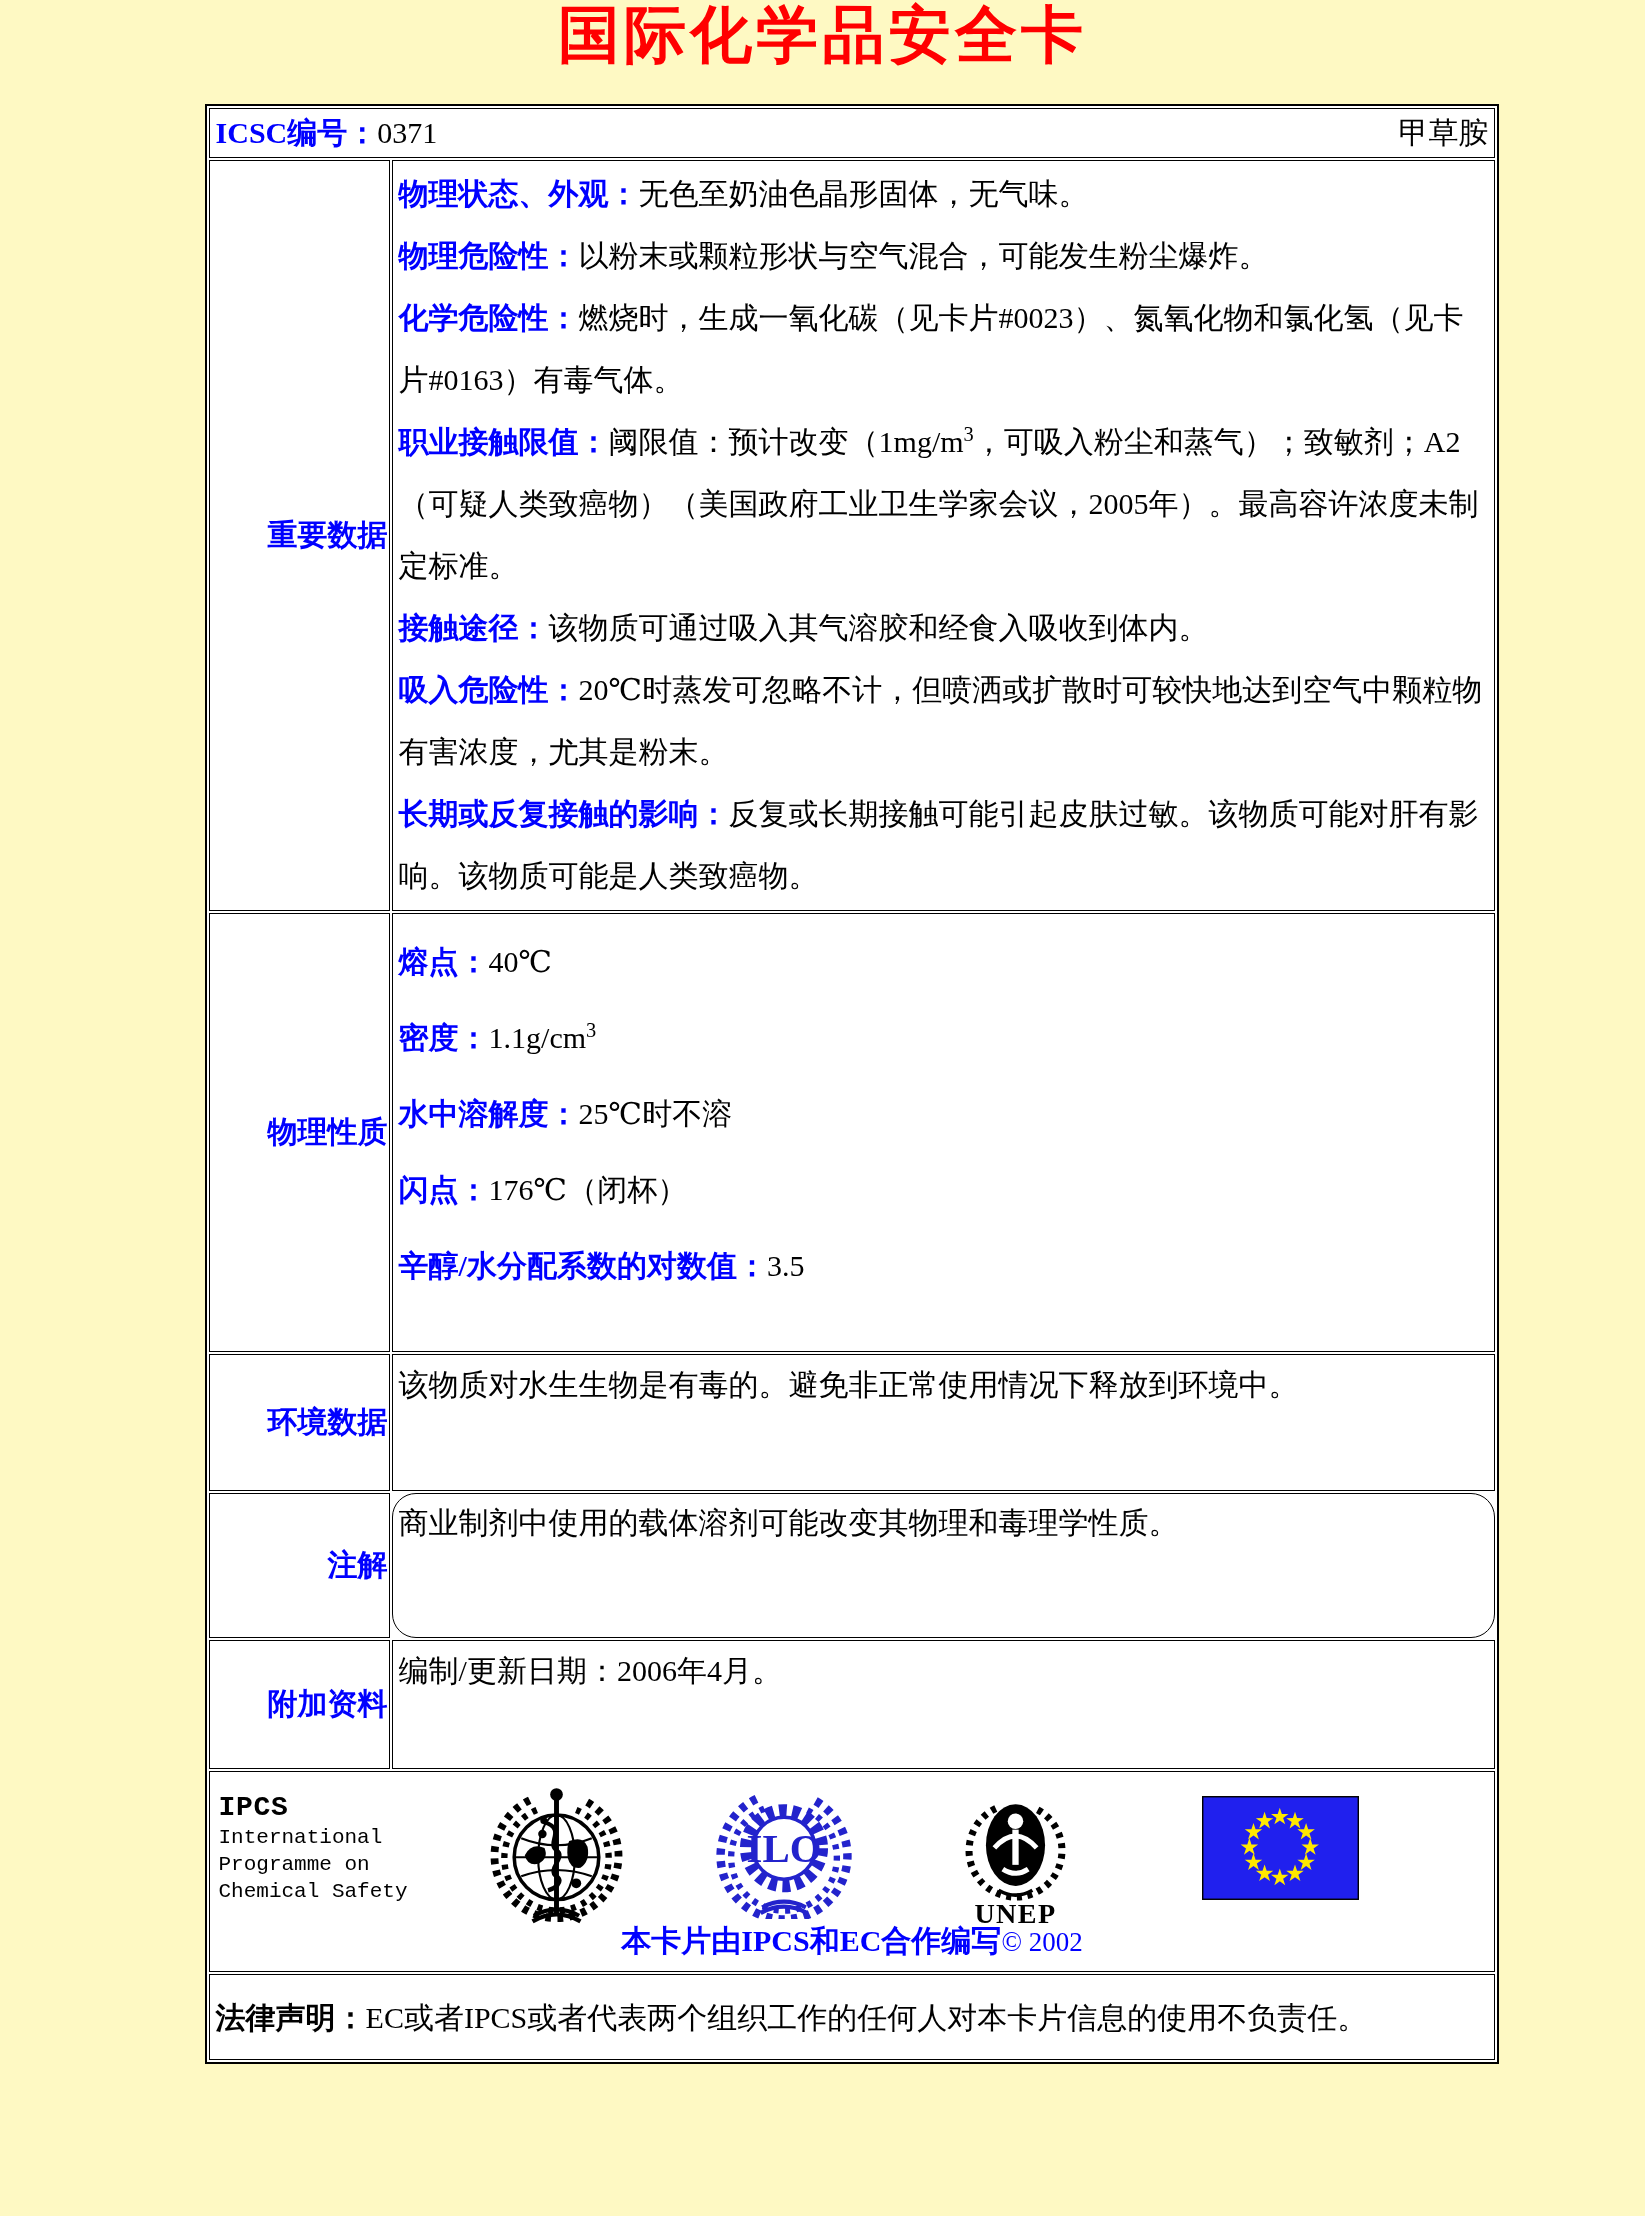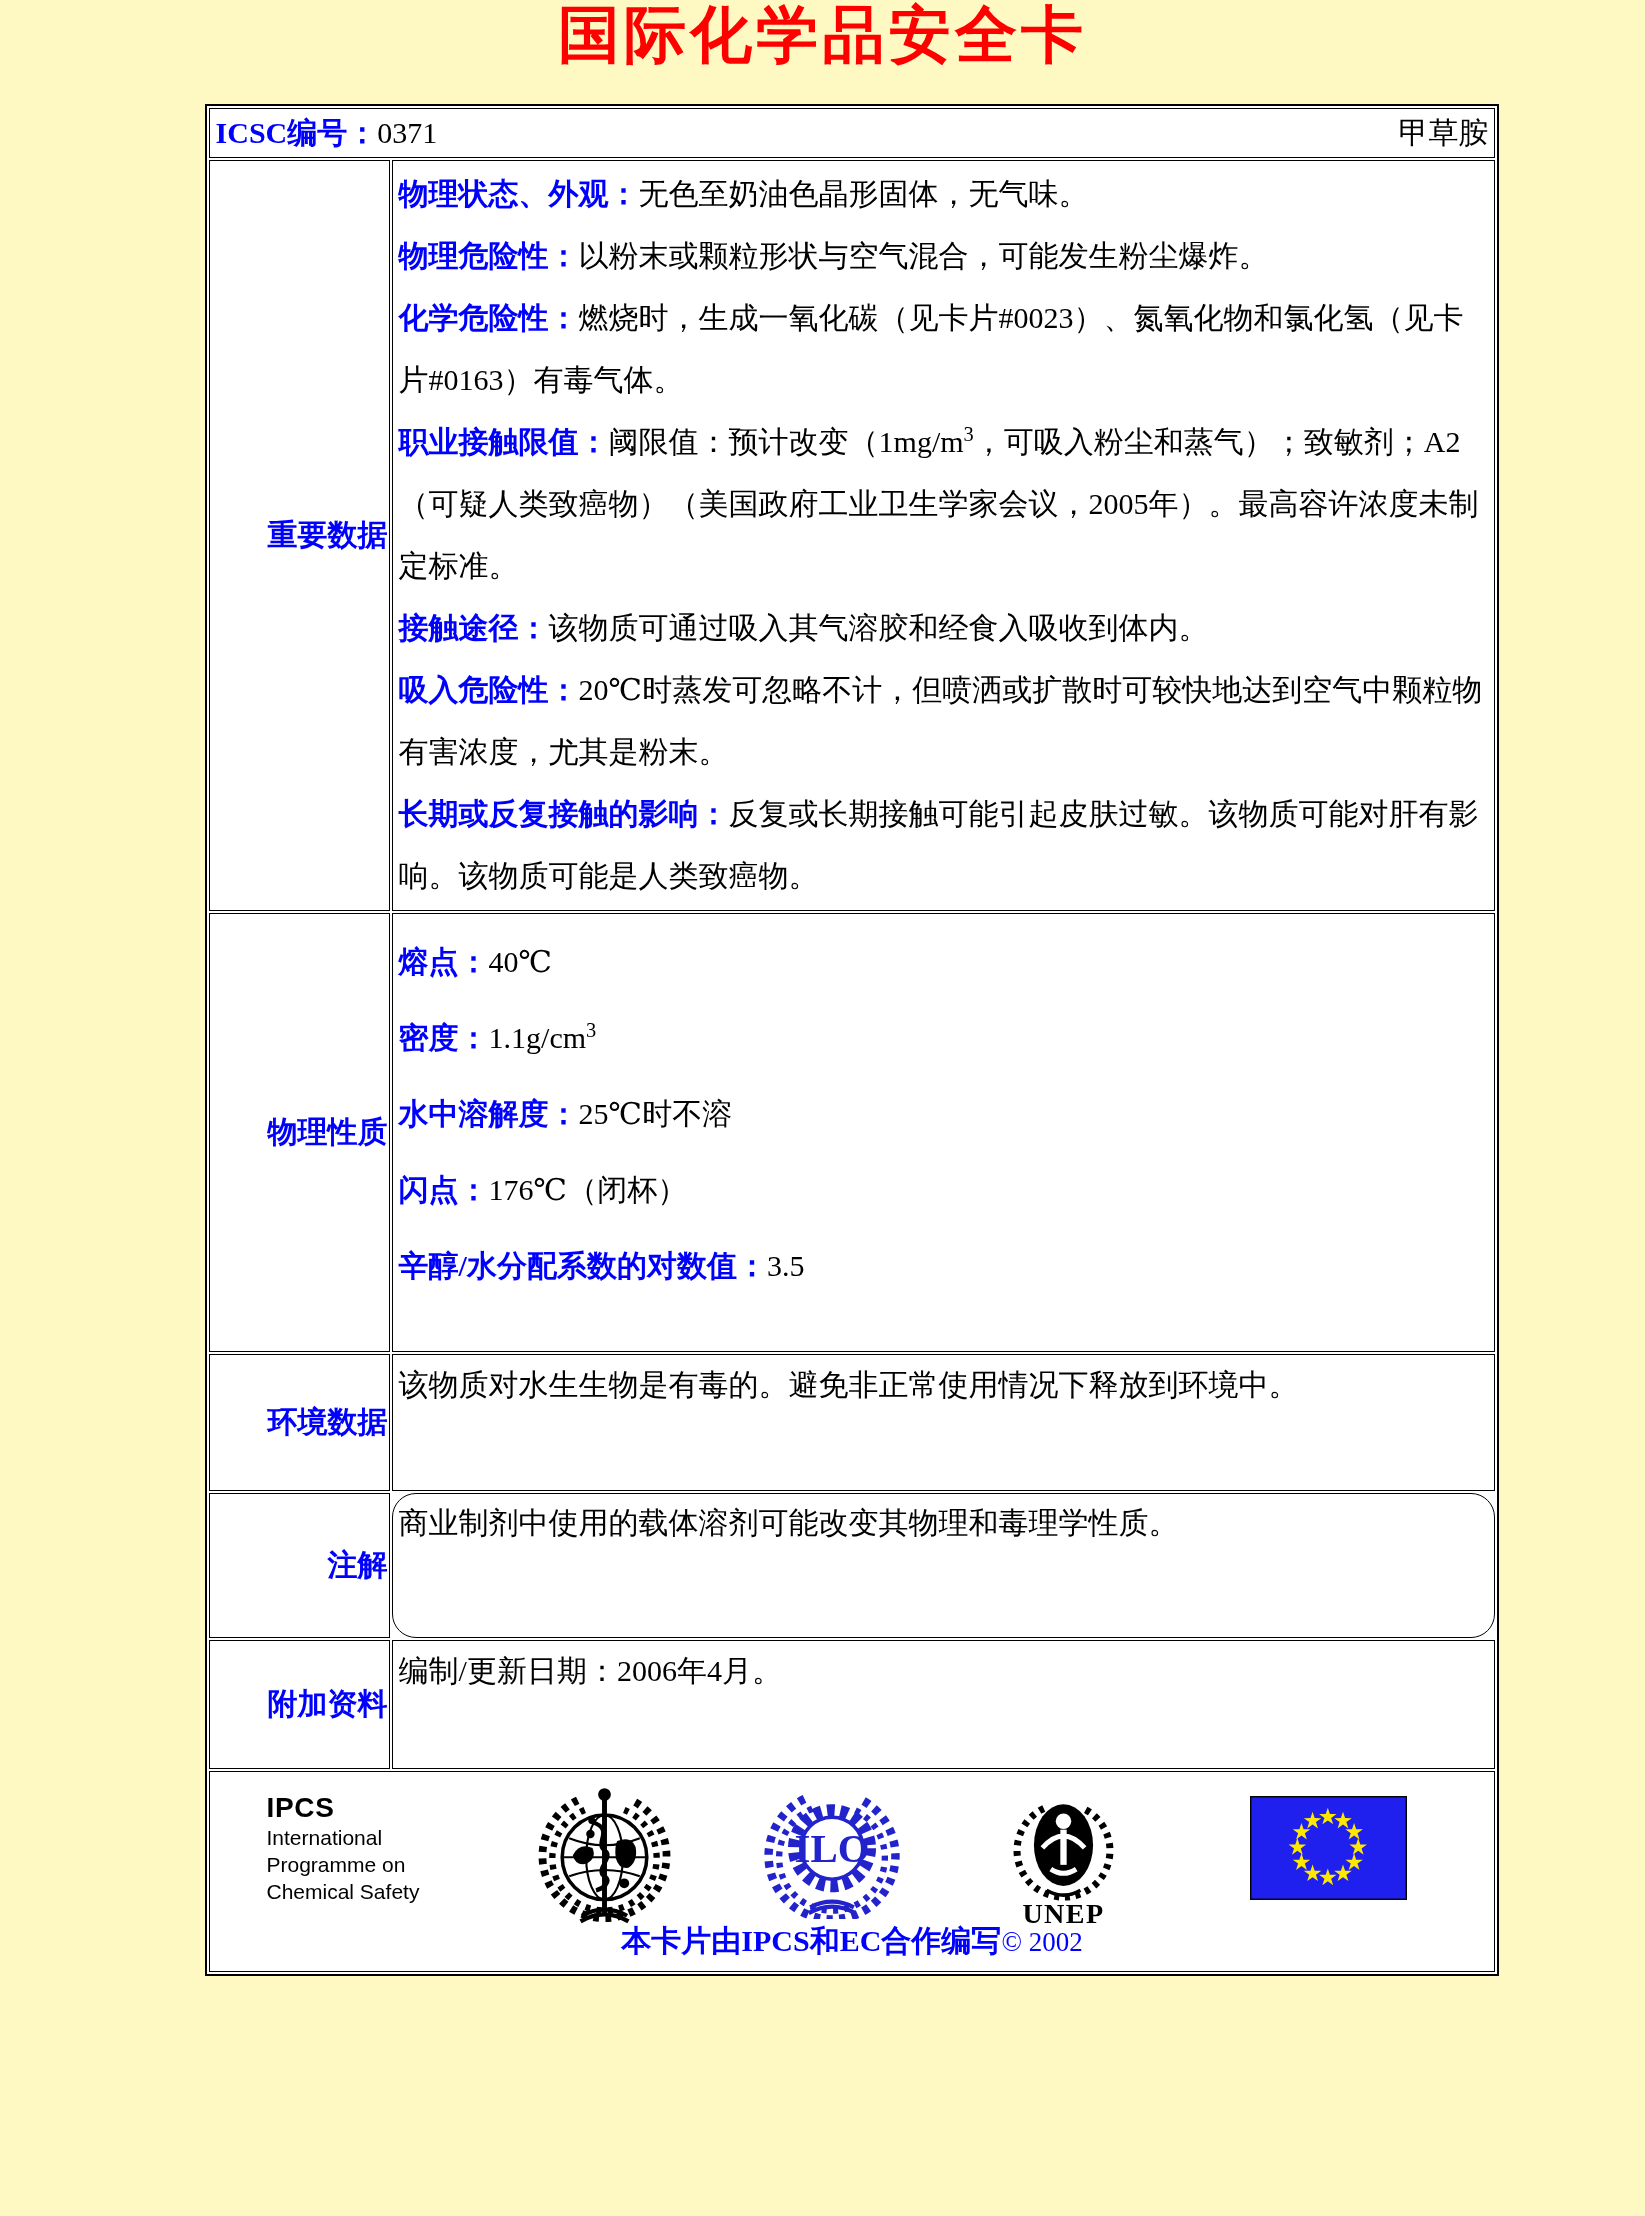--- a/index.html
+++ b/index.html
@@ -21,22 +21,22 @@
   .imp-td{height:706px;}
   .line{line-height:62px;}
   sup{font-size:68%;vertical-align:super;line-height:0;}
   .phys-td{height:424px;padding-top:10px !important;}
   .phys-line{line-height:76px;}
   .env-td{height:129px;line-height:54px;}
   .note-td{height:138px;line-height:54px;border-radius:24px;}
   .addl-td{height:121px;line-height:54px;}
   .logos-td{height:199px;position:relative;padding:0 !important;}
   .logo-strip{display:flex;align-items:flex-start;padding:11.3px 0 0 8.5px;}
-  .ipcs{width:191px;font-family:Liberation Sans, sans-serif;
-        font-size:21px;line-height:1.3;padding-top:8.5px;margin-left:48px;}
+  .ipcs{width:191px;font-family:Liberation Mono, monospace;
+        font-size:21px;line-height:1.3;padding-top:8.5px;}
   .ipcs-acr{font-size:28px;font-weight:bold;letter-spacing:0.7px;line-height:1.15;}
   .who-box{margin-left:76px;}
   .ilo-box{margin-left:83px;}
   .unep-box{margin-left:104px;}
   .eu-box{margin-left:133px;margin-top:12.7px;}
   .caption{position:absolute;left:0;right:0;bottom:8.5px;text-align:center;
            font-size:30px;font-weight:bold;color:#0000ff;}
   .copyright{font-weight:normal;font-size:27px;margin-left:0;}
   .legal-td{height:79px;vertical-align:middle !important;font-size:28px;line-height:1.3;}
   .legal-label{font-weight:bold;}
@@ -192,16 +192,21 @@
             </svg>
           </div>
         </div>
 
         <div class="caption">
           <span>本卡片由IPCS和EC合作编写</span><span class="copyright">© 2002</span>
         </div>
       </td>
     </tr>
 
+    <tr>
+      <td class="legal-td" colspan="2">
+        <span class="legal-label">法律声明：</span><span>EC或者IPCS或者代表两个组织工作的任何人对本卡片信息的使用不负责任。</span>
+      </td>
+    </tr>
   </tbody>
     </table>
 </div>
 
 
 </body></html>

